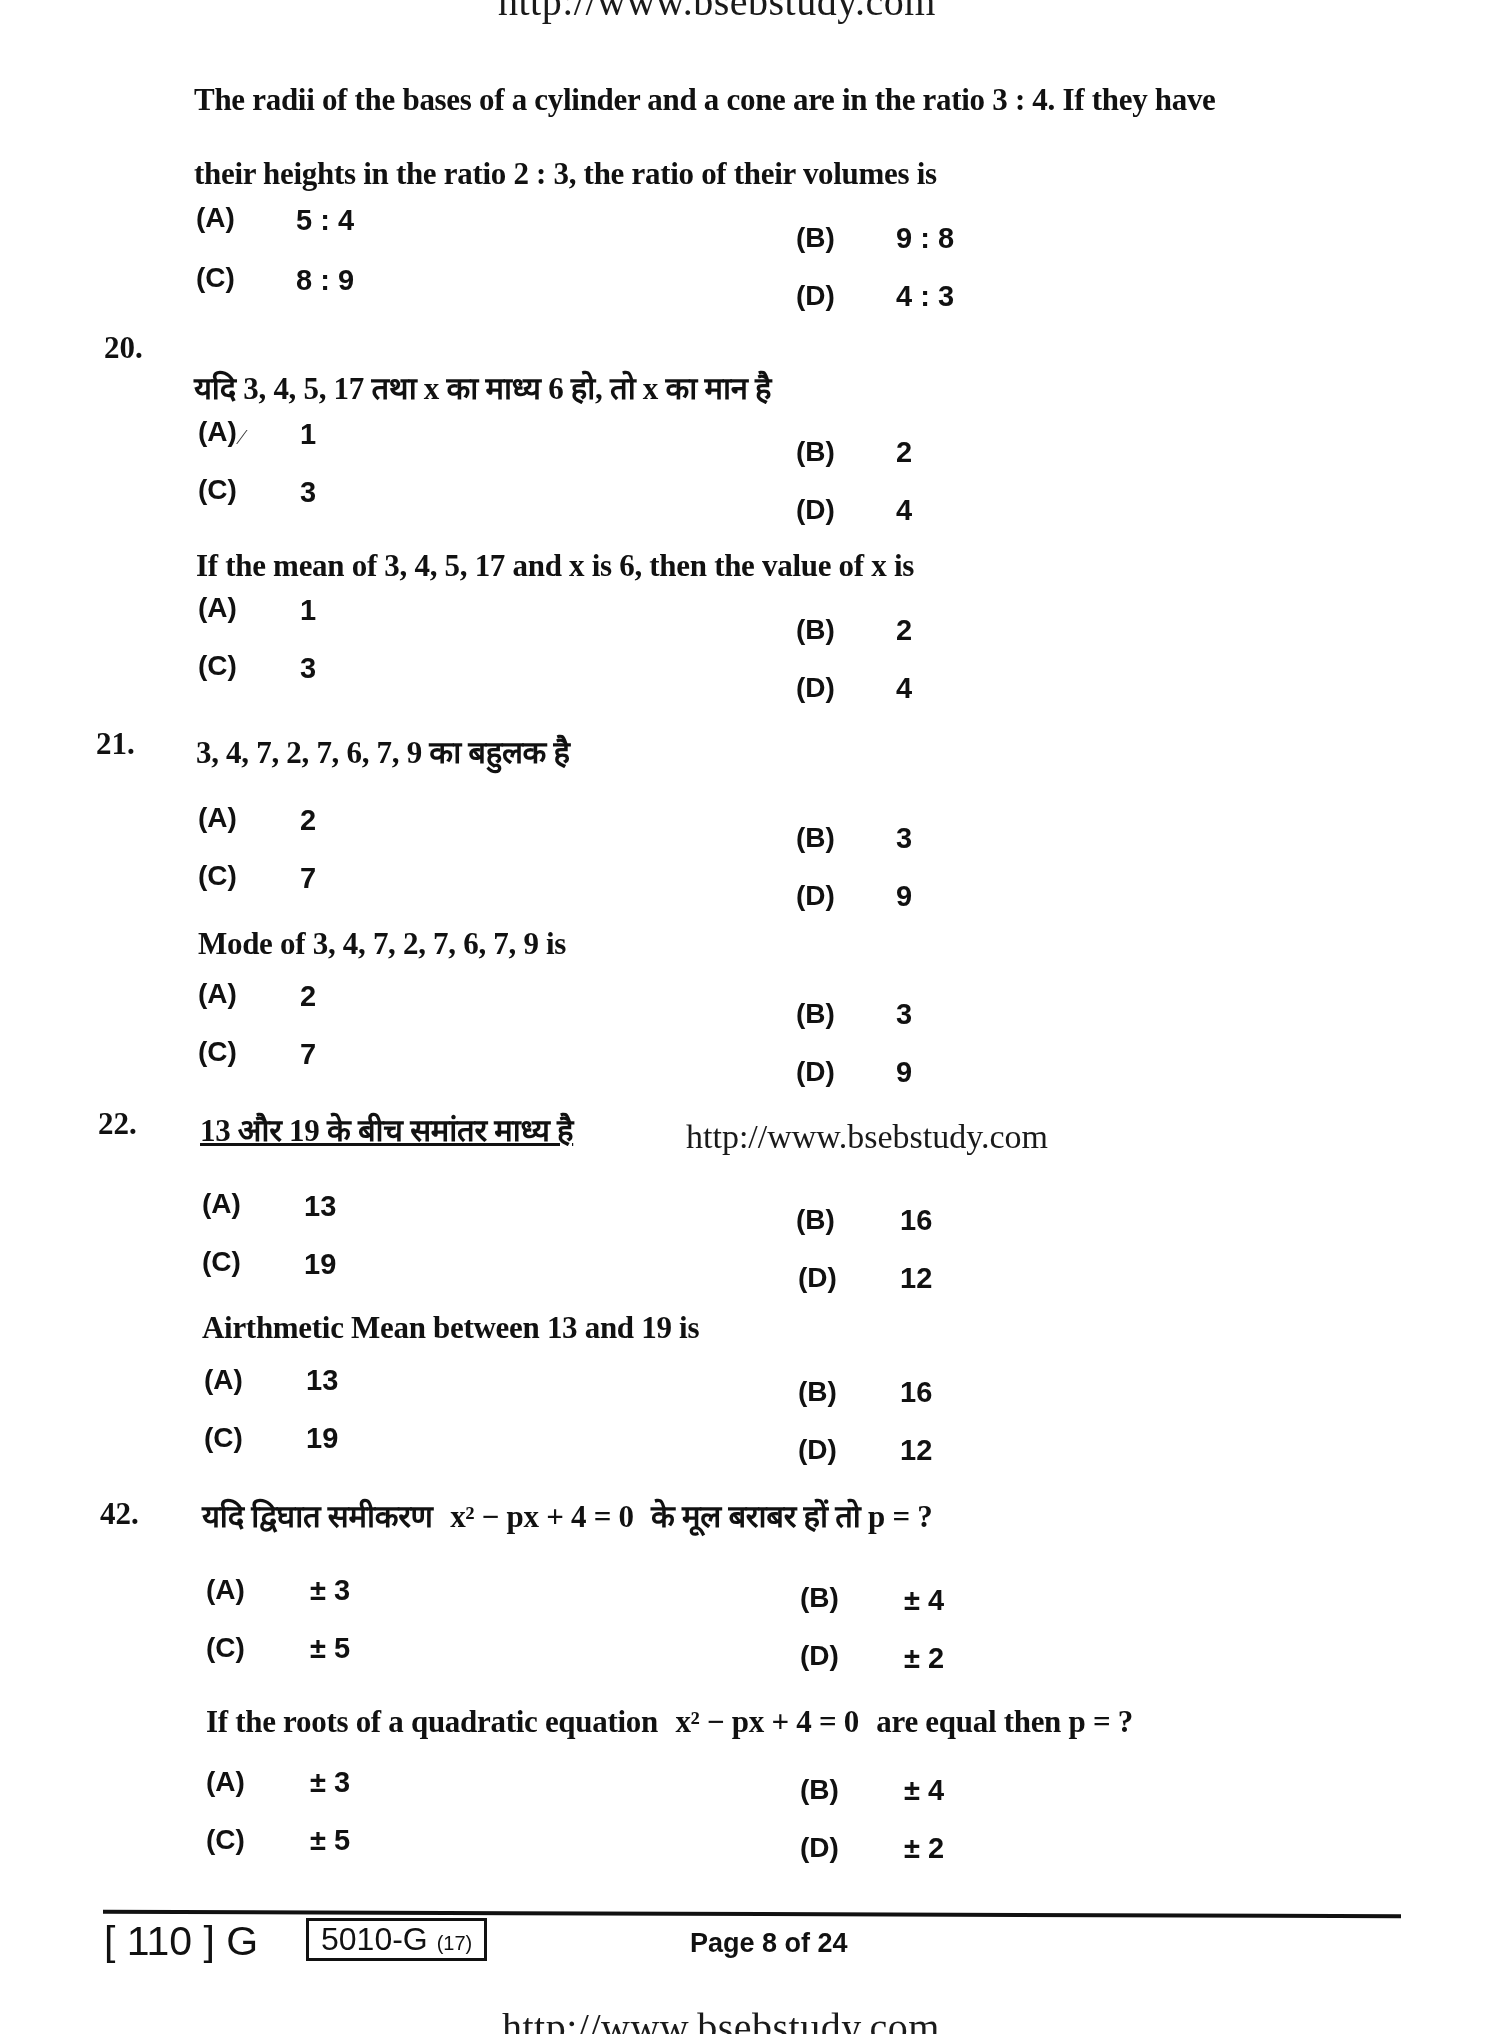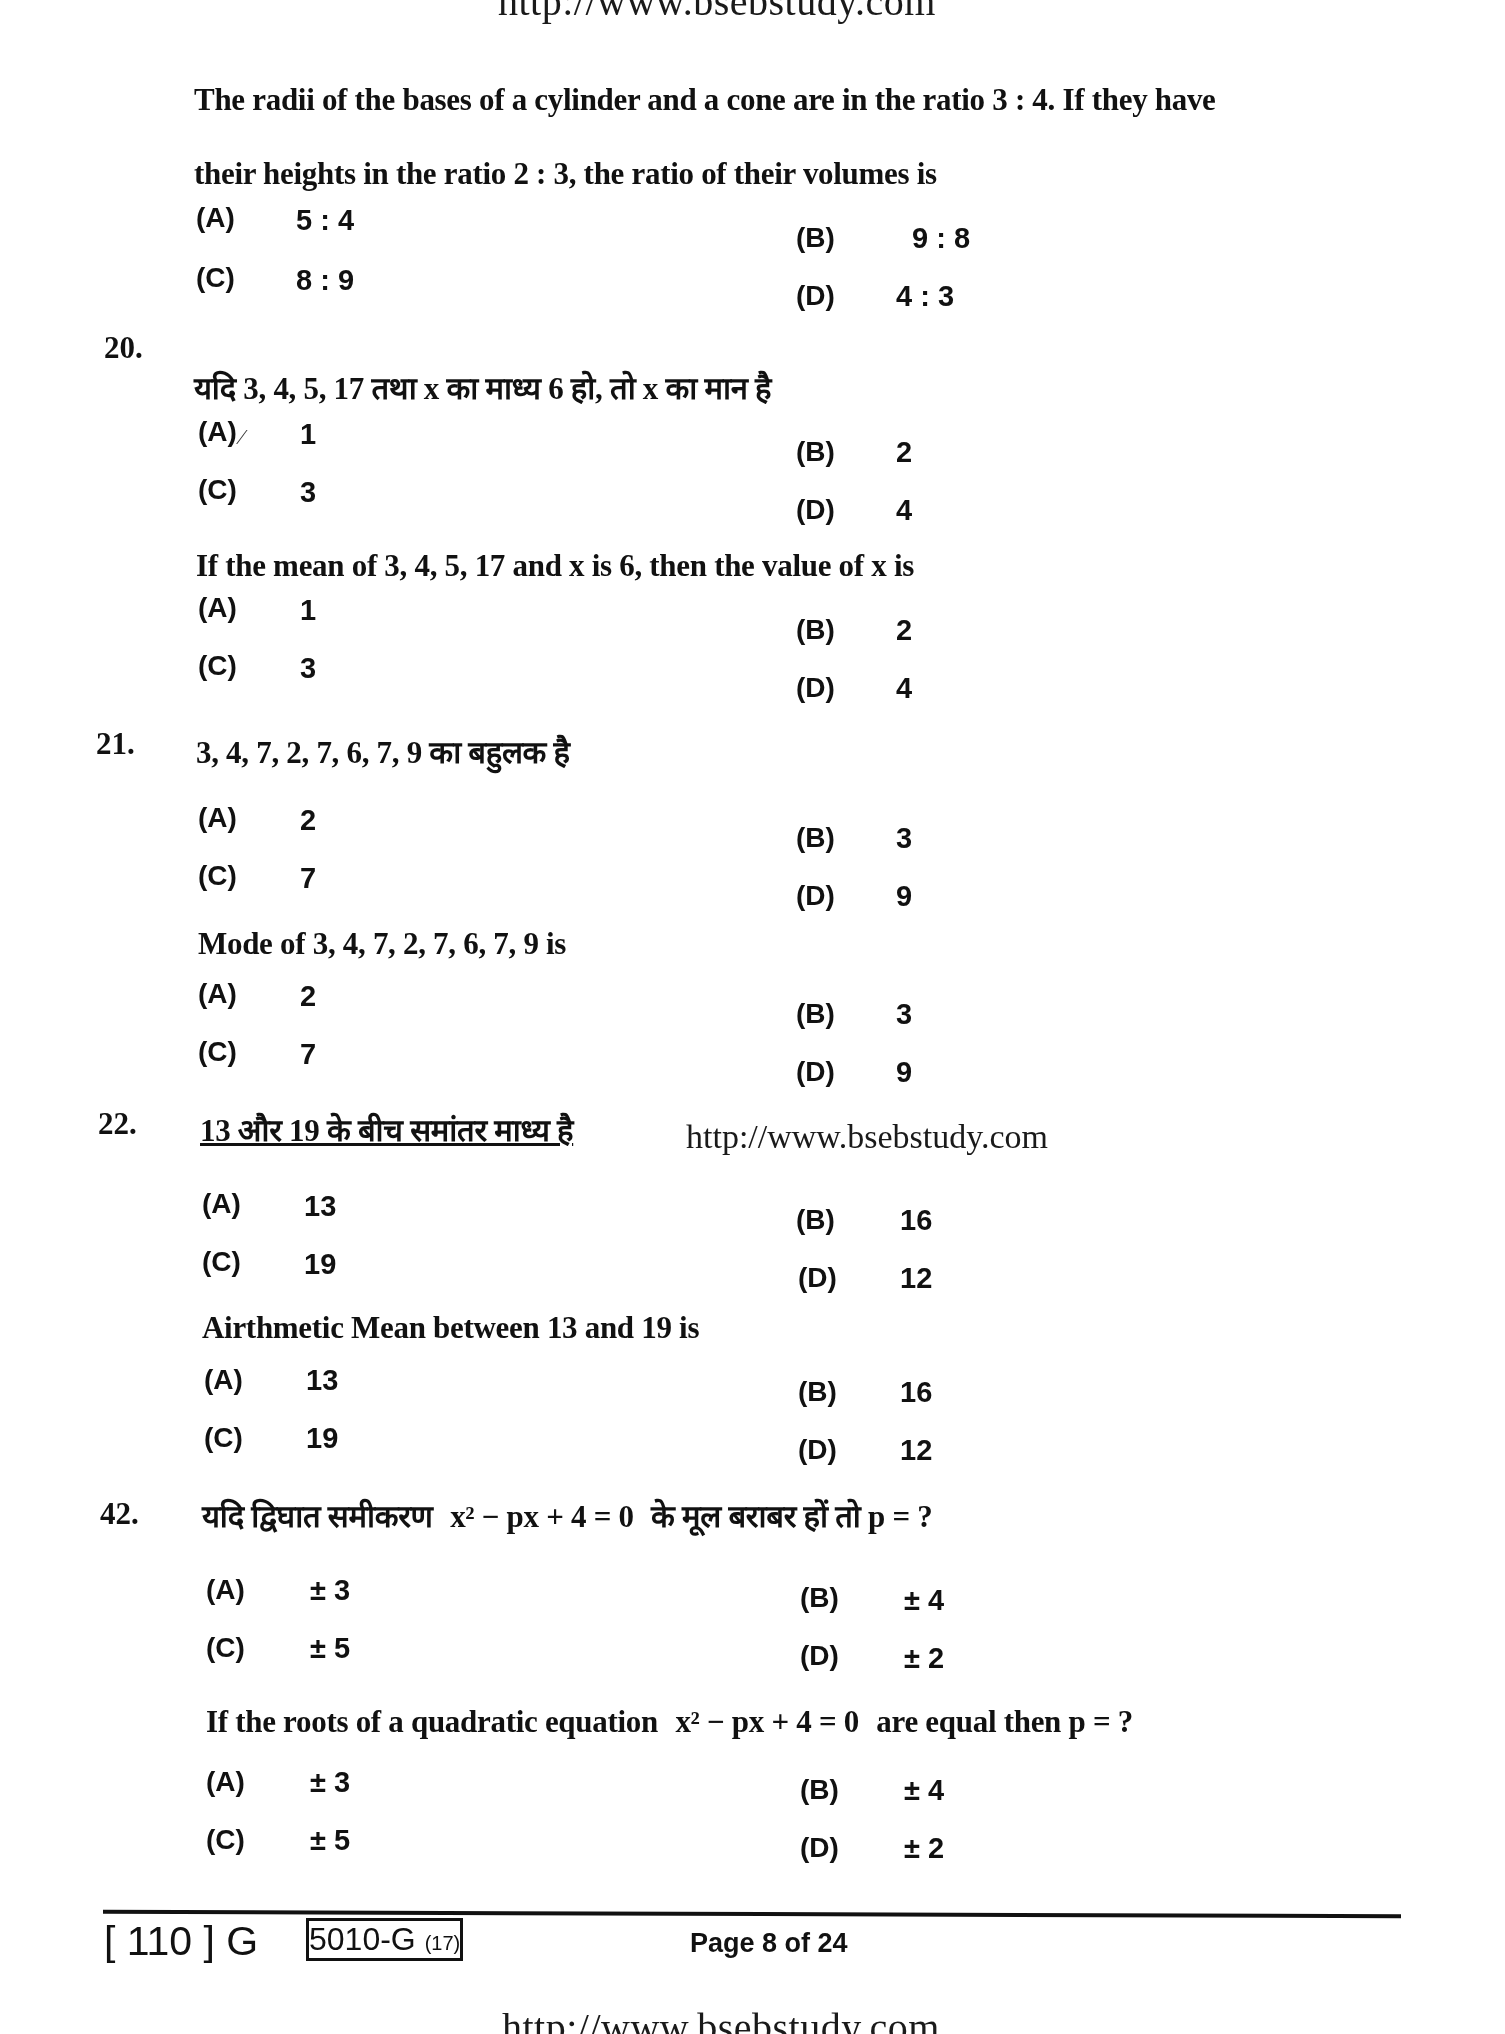--- a/index.html
+++ b/index.html
@@ -7,37 +7,37 @@
          font-family:"Liberation Serif", "DejaVu Serif", serif; color:#111; }
   .abs { position:absolute; white-space:nowrap; }
   .url { font-size:40px; color:#1a1a1a; letter-spacing:0.5px; }
   .q-no { font-size:31px; font-weight:bold; }
   .q-text { font-size:31px; font-weight:bold; letter-spacing:-0.3px; }
   .opt-label { font-family:"Liberation Sans", "DejaVu Sans", sans-serif; font-size:28px; font-weight:bold; }
   .opt-val { font-family:"Liberation Sans", "DejaVu Sans", sans-serif; font-size:29px; font-weight:bold; }
   .inline-url { font-size:34px; font-weight:normal; color:#1a1a1a; }
   .footer-rule { position:absolute; left:103px; top:1912px; width:1298px; height:4px; background:#111; transform:rotate(0.2deg); }
   .footer-code { font-family:"Liberation Sans", sans-serif; font-size:41px; }
-  .code-box { border:3px solid #111; padding:0 0; font-family:"Liberation Sans", sans-serif; font-size:32px; }
+  .code-box { border:3px solid #111; padding:0 12px; font-family:"Liberation Sans", sans-serif; font-size:32px; }
   .code-box small { font-size:20px; }
   .page-no { font-family:"Liberation Sans", sans-serif; font-size:27px; font-weight:bold; }
   .tick { color:#333; font-size:22px; }
 </style>
 </head>
 <body>
 
 <div class="abs url" style="left:498px; top:-22px;">http://www.bsebstudy.com</div>
 
 <div>
   <div class="abs q-text" style="left:194px; top:82px;">The radii of the bases of a cylinder and a cone are in the ratio 3 : 4. If they have</div>
   <div class="abs q-text" style="left:194px; top:156px;">their heights in the ratio 2 : 3, the ratio of their volumes is</div>
   <span class="abs opt-label" style="left:196px; top:202px;">(A)</span>
   <span class="abs opt-val" style="left:296px; top:204px;">5 : 4</span>
   <span class="abs opt-label" style="left:796px; top:222px;">(B)</span>
-  <span class="abs opt-val" style="left:896px; top:222px;margin-left:16px;">9 : 8</span>
+  <span class="abs opt-val" style="left:896px; top:222px;">9 : 8</span>
   <span class="abs opt-label" style="left:196px; top:262px;">(C)</span>
   <span class="abs opt-val" style="left:296px; top:264px;">8 : 9</span>
   <span class="abs opt-label" style="left:796px; top:280px;">(D)</span>
   <span class="abs opt-val" style="left:896px; top:280px;">4 : 3</span>
 </div>
 
 <div>
   <div class="abs q-no" style="left:104px; top:330px;">20.</div>
   <div class="abs q-text" style="left:194px; top:334px;margin-top:32px;">यदि 3, 4, 5, 17 तथा x का माध्य 6 हो, तो x का मान है</div>
   <span class="abs opt-label" style="left:198px; top:416px;">(A)</span>

